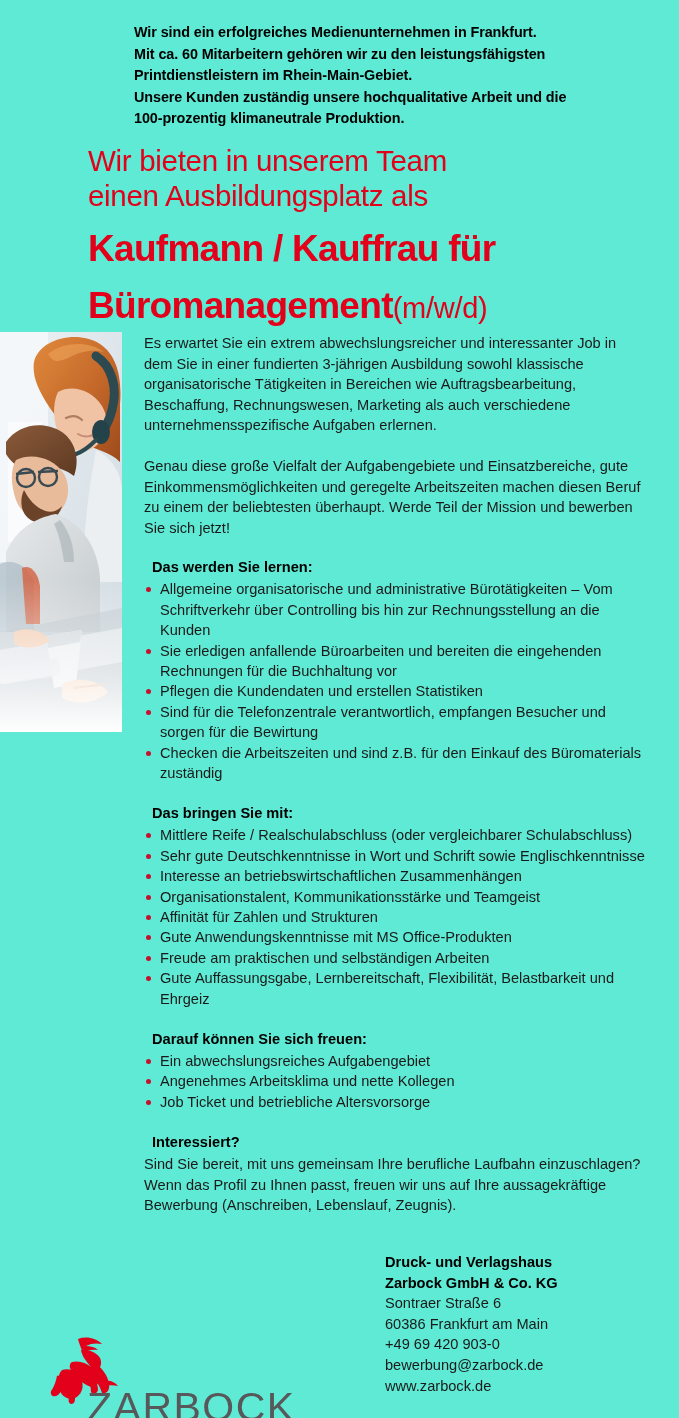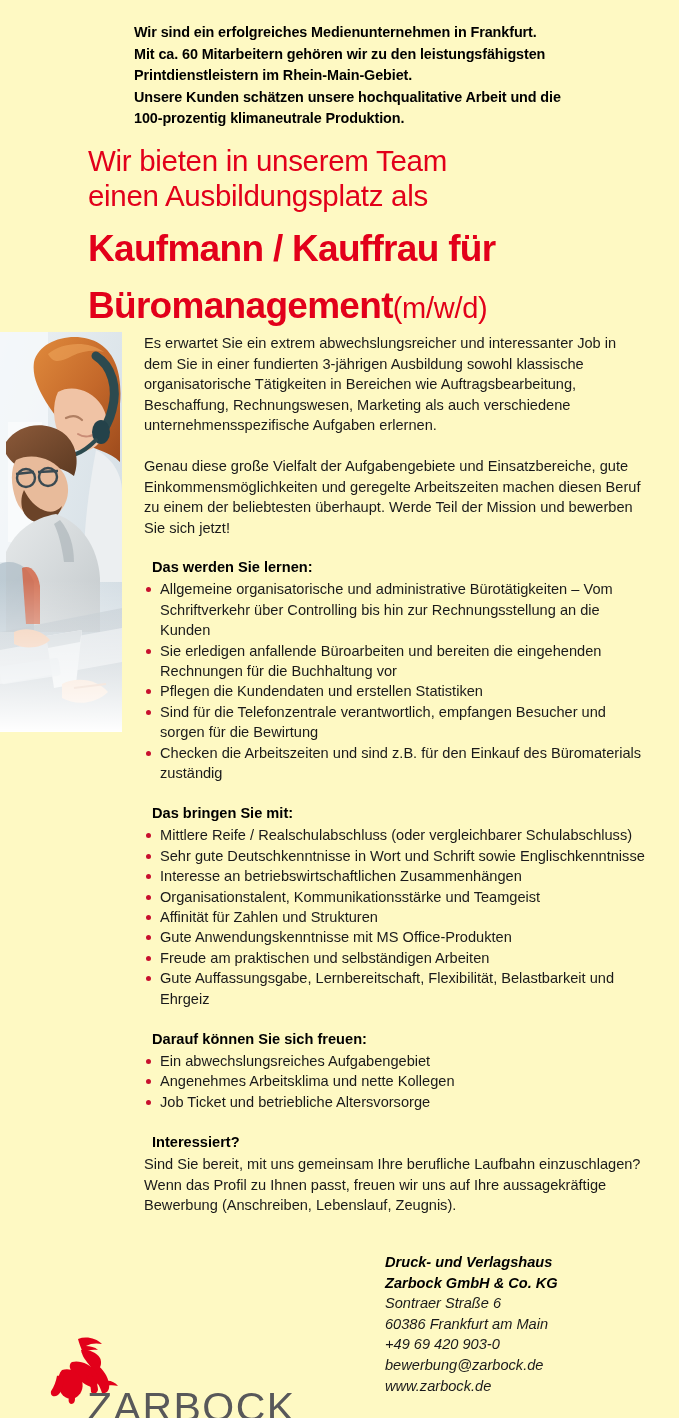--- a/index.html
+++ b/index.html
@@ -8,21 +8,21 @@
     background: #ffffff;
   }
   body {
     font-family: "Liberation Sans", sans-serif;
     -webkit-font-smoothing: antialiased;
   }
   .page {
     position: relative;
     width: 679px;
     height: 1418px;
-    background: #fef9c3;
+    background: #5eead4;
     overflow: hidden;
     box-sizing: border-box;
   }
 
   
   .intro {
     position: absolute;
     left: 134px;
     top: 22px;
     width: 520px;
@@ -115,21 +115,20 @@
   }
 
   
   .address {
     position: absolute;
     left: 385px;
     top: 1252px;
     font-size: 14.6px;
     line-height: 20.6px;
     color: #1a1a1a;
-    font-style: italic;
   }
   .address .b { font-weight: bold; color: #000; }
 
   
   .logo {
     position: absolute;
     left: 45px;
     top: 1336px;
     width: 250px;
     height: 92px;
@@ -154,21 +153,21 @@
 </style>
 </head>
 <body>
 
 <div class="page">
 
   <div class="intro">
     <div>Wir sind ein erfolgreiches Medienunternehmen in Frankfurt.</div>
     <div>Mit ca. 60 Mitarbeitern gehören wir zu den leistungsfähigsten</div>
     <div>Printdienstleistern im Rhein-Main-Gebiet.</div>
-    <div>Unsere Kunden schätzen unsere hochqualitative Arbeit und die</div>
+    <div>Unsere Kunden zuständig unsere hochqualitative Arbeit und die</div>
     <div>100-prozentig klimaneutrale Produktion.</div>
   </div>
 
   <div class="headline">
     <div class="hl-light">Wir bieten in unserem Team</div>
     <div class="hl-light">einen Ausbildungsplatz als</div>
     <div class="hl-bold">
       <span>Kaufmann / Kauffrau für</span>
     </div>
     <div class="hl-bold">

